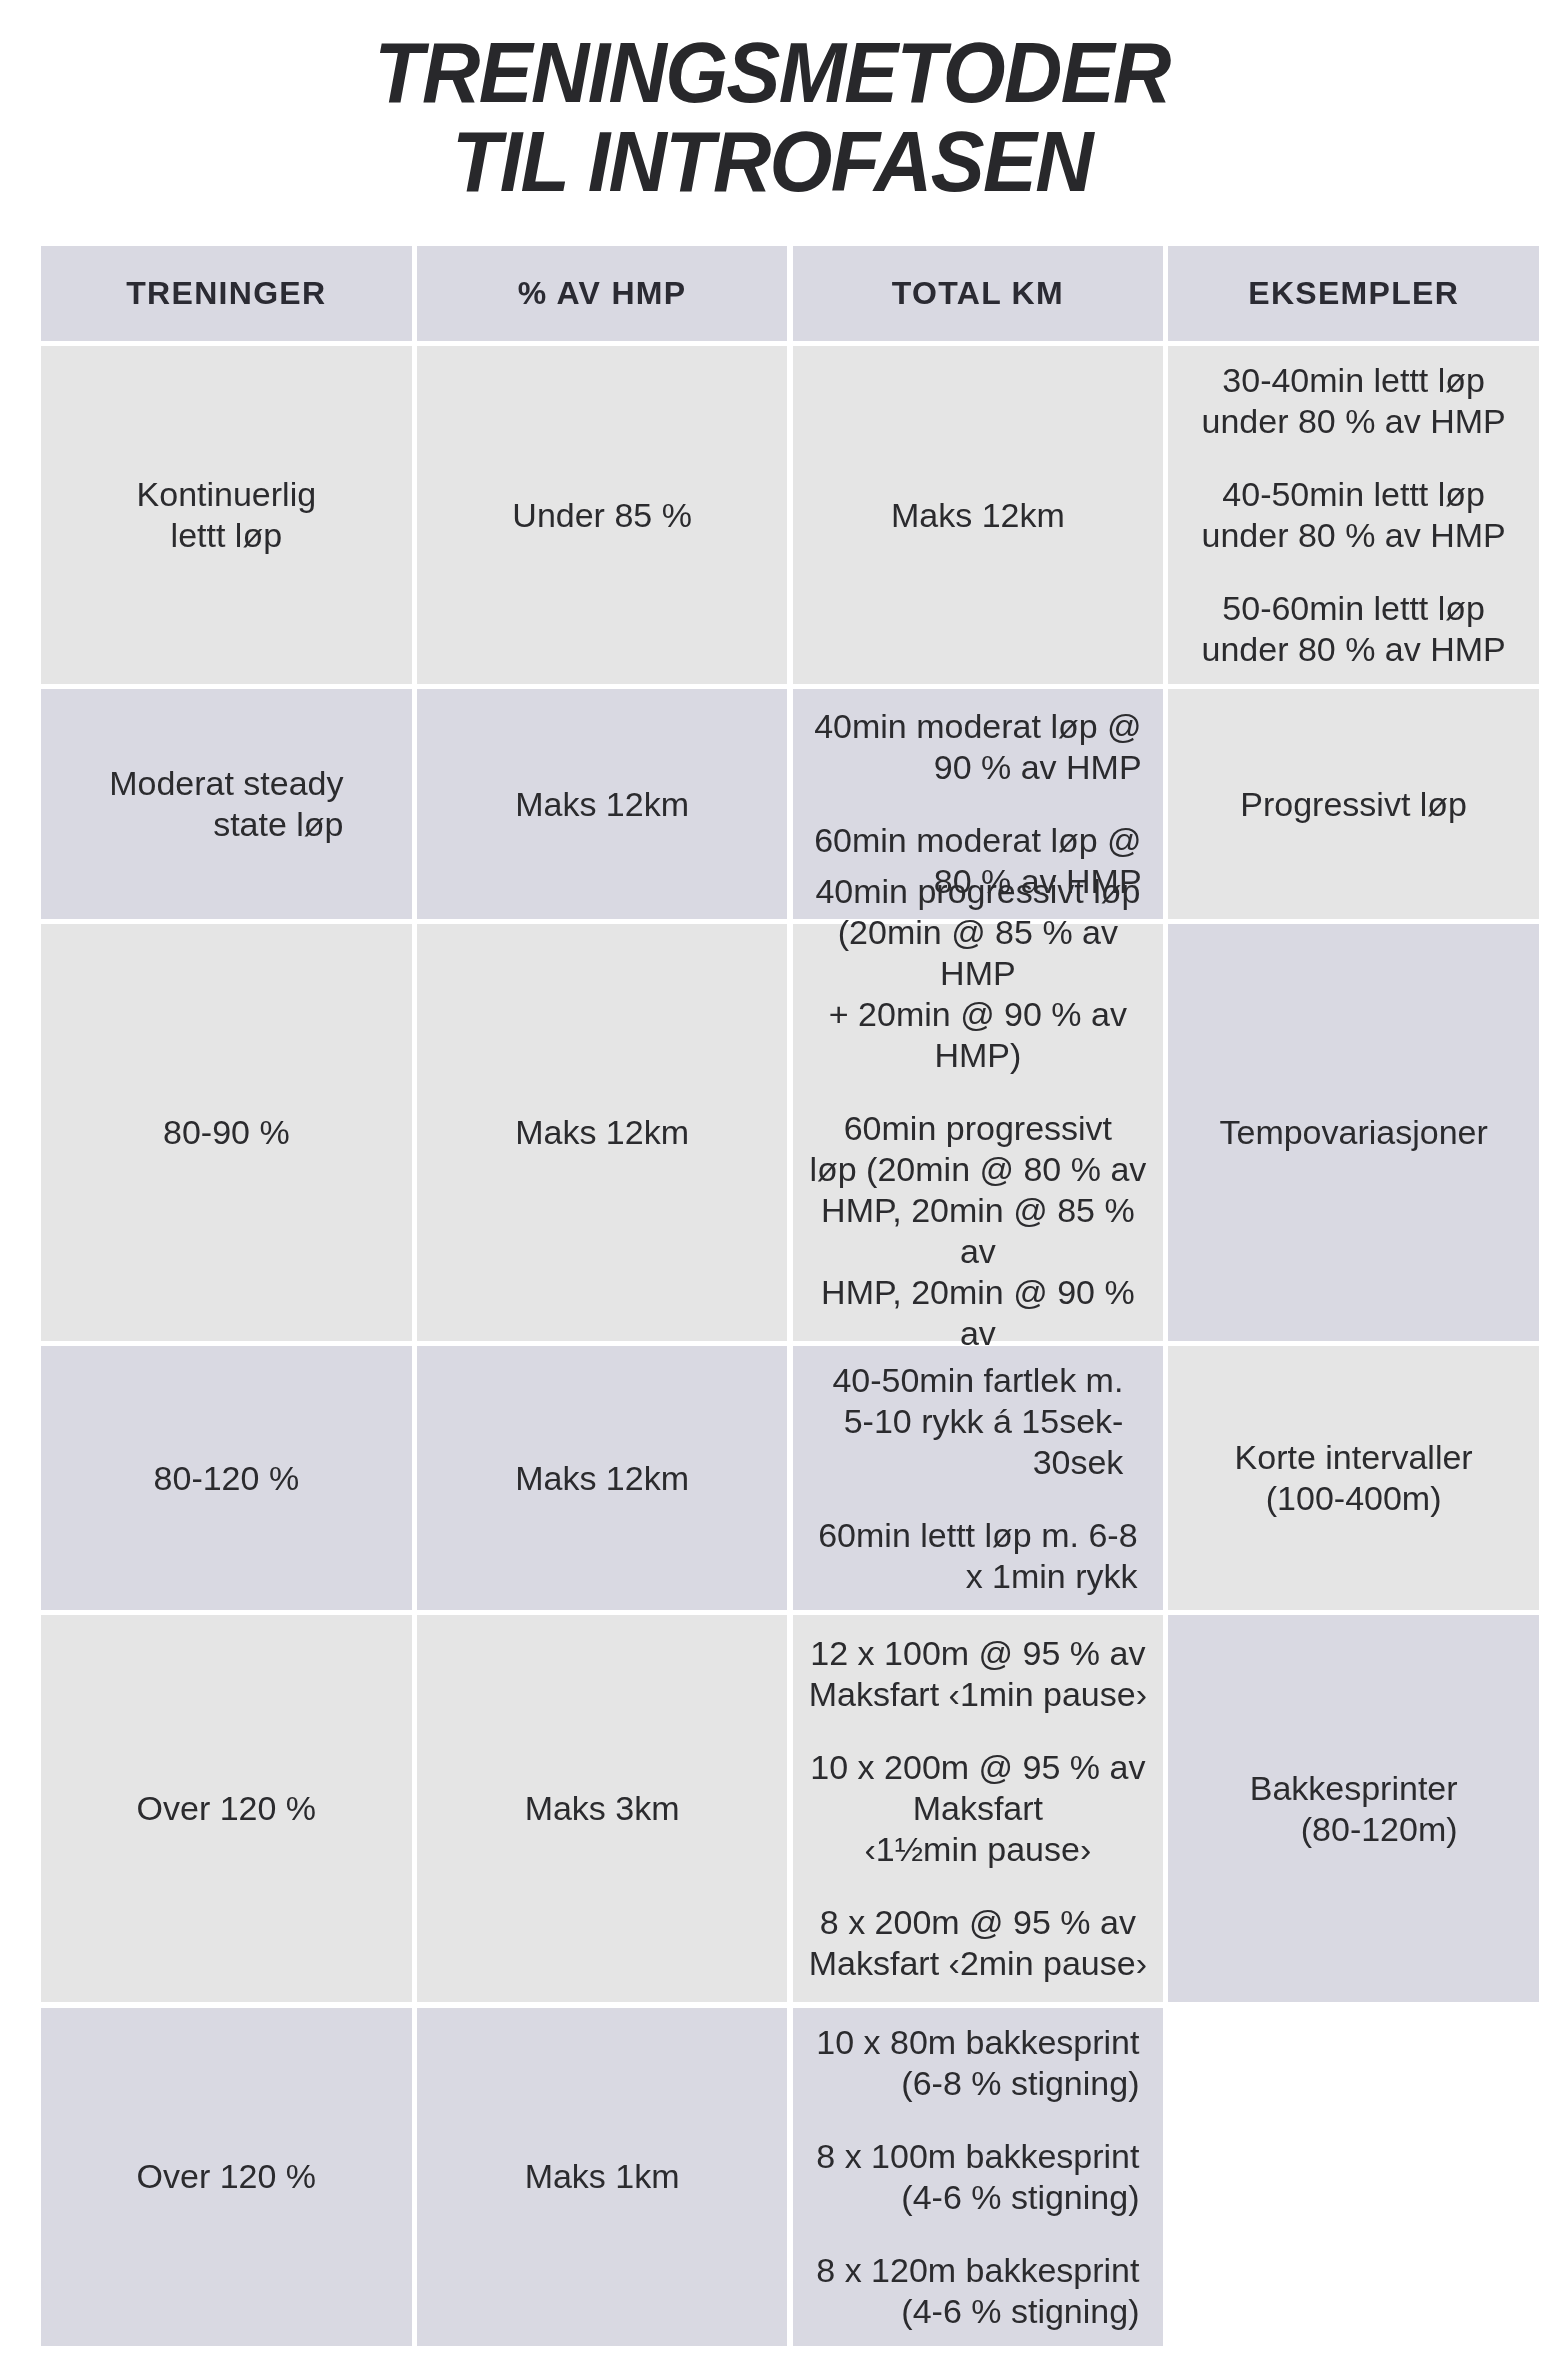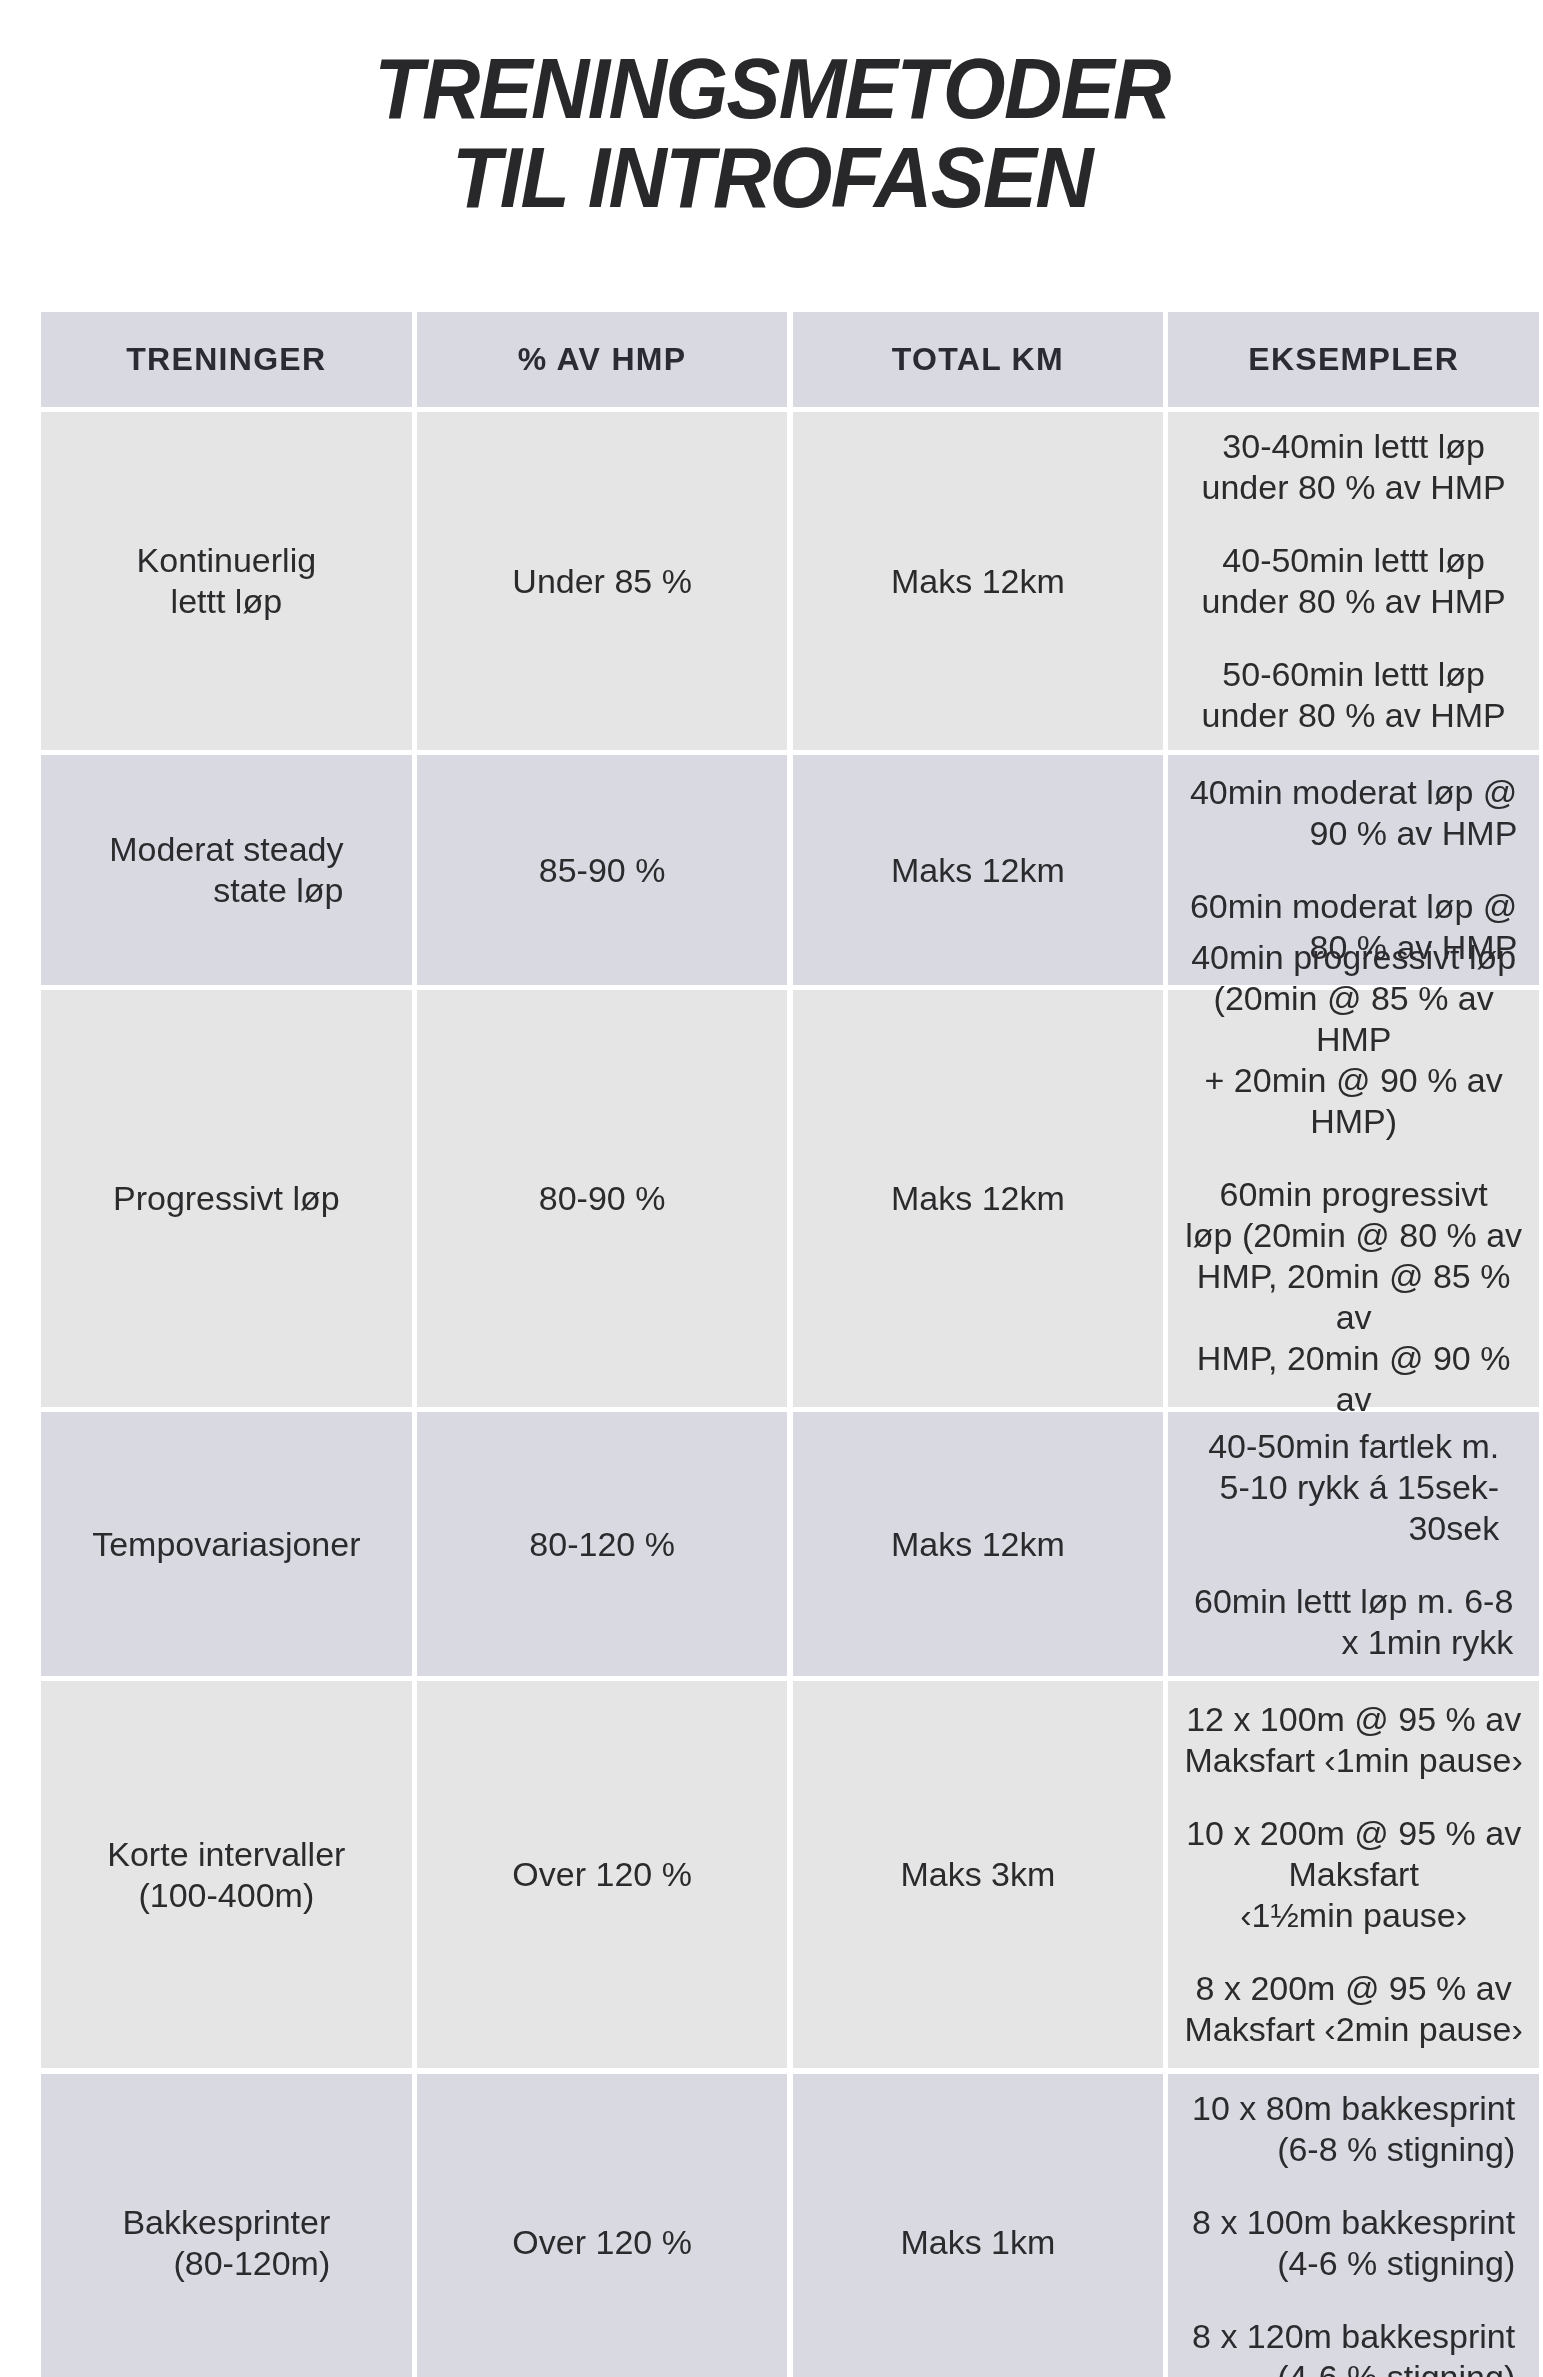--- a/index.html
+++ b/index.html
@@ -13,22 +13,22 @@
     height: 2377px;
     background: #ffffff;
     font-family: "Liberation Sans", sans-serif;
     color: #2b2b2e;
     overflow: hidden;
   }
 
   
   .title-block {
     box-sizing: border-box;
-    height: 312px;
-    padding-top: 44px;
+    height: 246px;
+    padding-top: 28px;
     text-align: center;
   }
   .title-line {
     font-style: italic;
     font-weight: 900;
     font-size: 85px;
     line-height: 89px;
     letter-spacing: -1.7px;
     color: #28282b;
     transform: scaleX(0.95);
@@ -101,21 +101,20 @@
       <p>30-40min lettt løp
 under 80 % av HMP</p>
       <p>40-50min lettt løp
 under 80 % av HMP</p>
       <p>50-60min lettt løp
 under 80 % av HMP</p>
     </div>
 
     <div class="cell lav">Moderat steady
 state løp</div>
-    <div class="cell lav">85-90 %</div>
     <div class="cell lav">Maks 12km</div>
     <div class="cell lav examples">
       <p>40min moderat løp @
 90 % av HMP</p>
       <p>60min moderat løp @
 80 % av HMP</p>
     </div>
 
     <div class="cell white">Progressivt løp</div>
     <div class="cell white">80-90 %</div>

